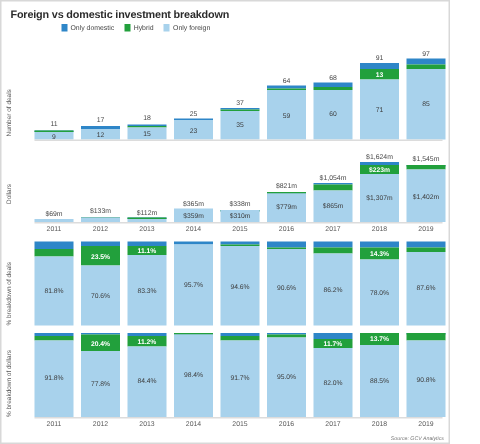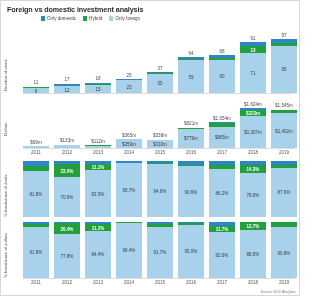--- a/index.html
+++ b/index.html
@@ -66,21 +66,21 @@
   .source{
     position:absolute;right:3px;bottom:1px;
     font-size:3.5px;color:#777;font-style:italic;white-space:nowrap;
   }
 </style>
 </head>
 <body>
 
 <div class="wrap">
 
-  <div class="title">Foreign vs domestic investment analysis</div>
+  <div class="title">Foreign vs domestic investment breakdown</div>
 
   <div class="legend" id="legend">
       <div class="lg">
         <span class="sw" style="background: rgb(46, 134, 200);"></span>
         <span class="lb">Only domestic</span>
       </div>
       <div class="lg">
         <span class="sw" style="background: rgb(34, 160, 60);"></span>
         <span class="lb">Hybrid</span>
       </div>

